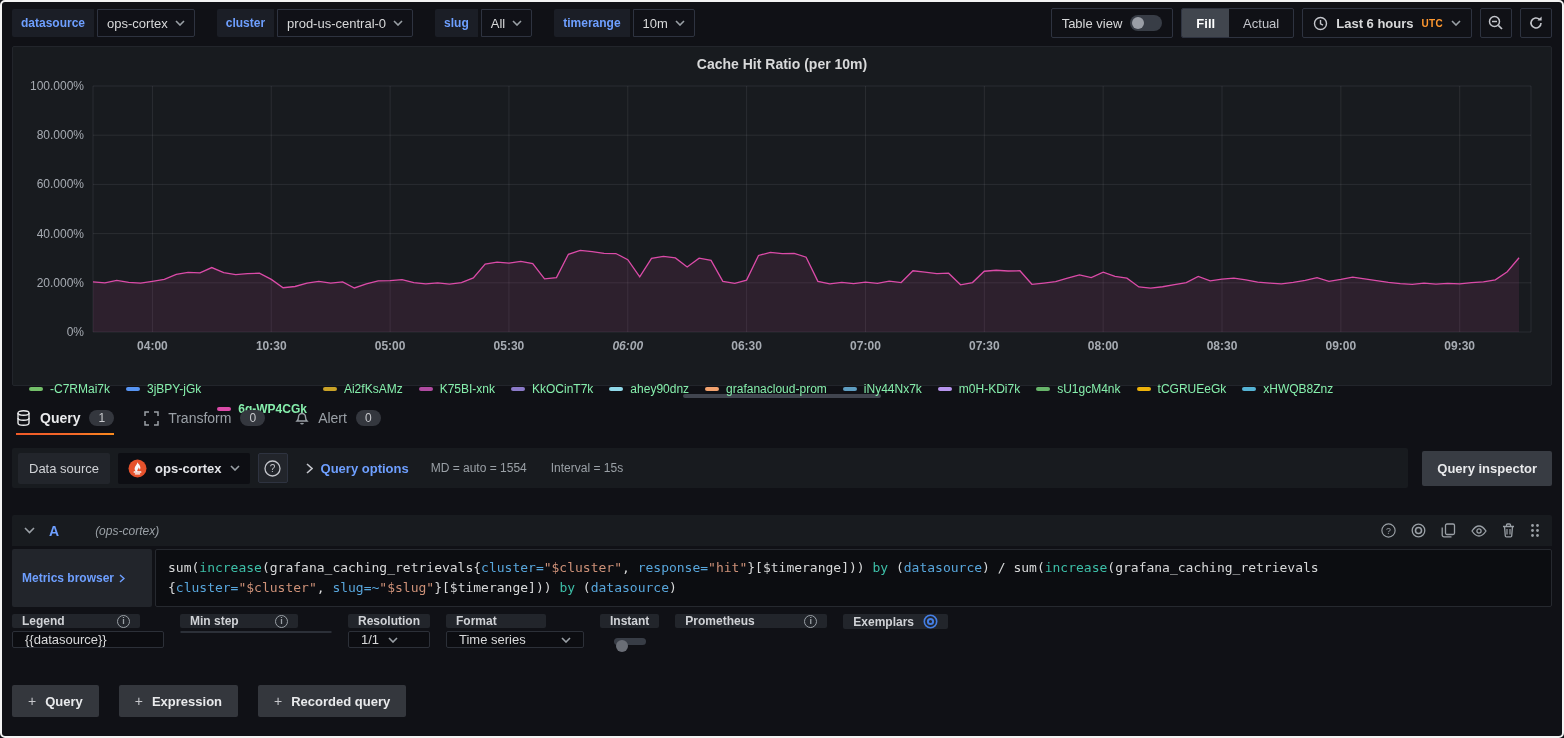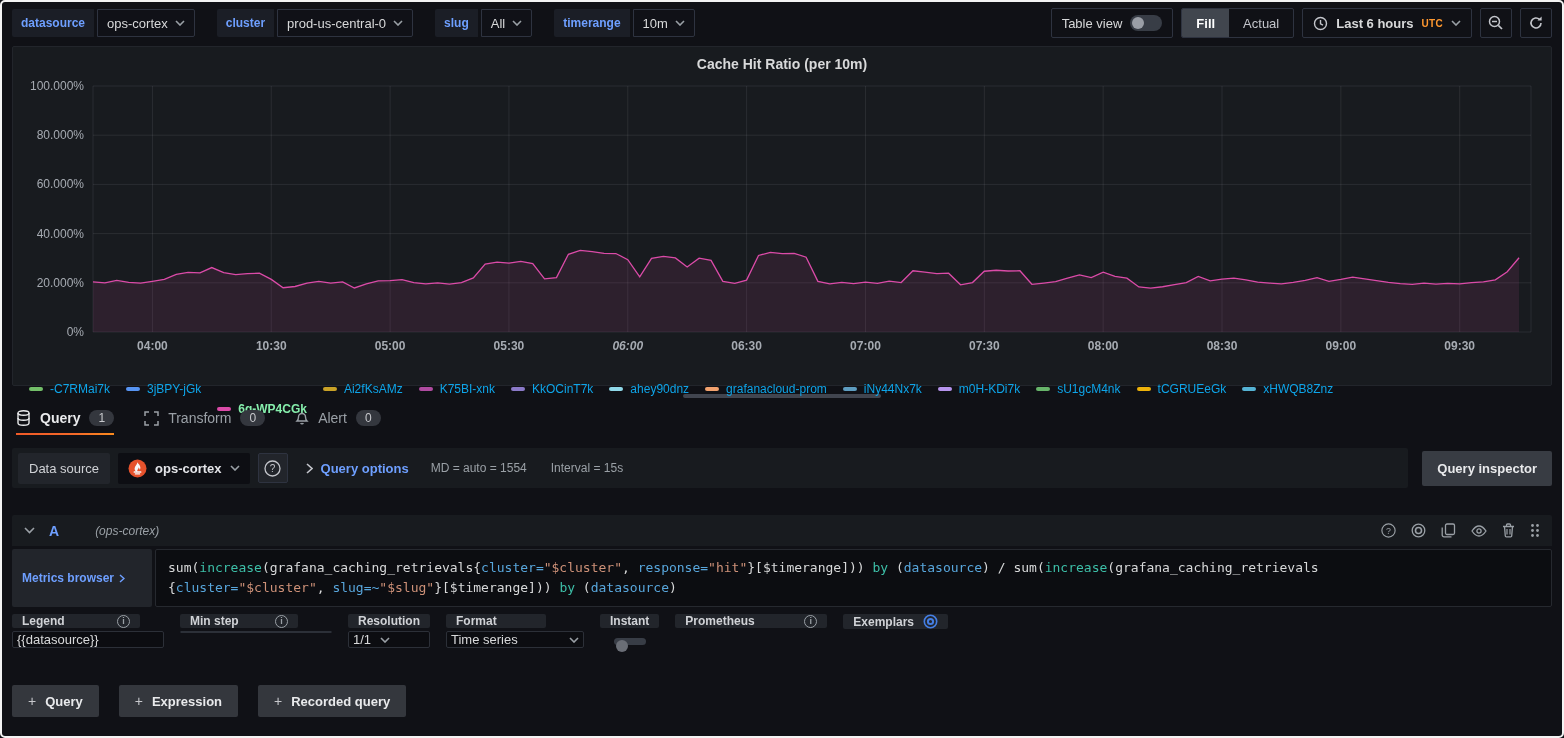--- a/index.html
+++ b/index.html
@@ -29,21 +29,21 @@
   .icon { display:inline-flex; align-items:center; justify-content:center; }
 
   
   .panel { margin:2px 12px 0; background:#181b1f; border:1px solid #22252b; border-radius:2px; height:340px; position:relative; }
   .panel-title { text-align:center; font-size:14px; font-weight:700; color:#d8d9da; padding:9px 0 4px; }
   .chart-body { position:relative; height:246px; margin:10px 20px 0 80px; }
   .chart-body svg.plot { position:absolute; inset:0; width:100%; height:100%; overflow:visible; }
   .y-tick { position:absolute; right:calc(100% + 9px); transform:translateY(-50%); font-size:12px; color:#a6abb2; white-space:nowrap; }
   .x-tick { position:absolute; top:calc(100% + 7px); transform:translateX(-50%); font-size:12px; font-weight:600; color:#a6abb2; white-space:nowrap; }
   .legend { display:flex; flex-wrap:wrap; align-items:center; gap:4px 16px; margin:30px 10px 0 16px; }
-  .legend-item { display:flex; align-items:center; gap:7px; font-size:12px; color:#0ea5e9; cursor:pointer; }
+  .legend-item { display:flex; align-items:center; gap:7px; font-size:12px; color:#86efac; cursor:pointer; }
   .legend-item.hl { color:#86efac; font-weight:700;margin-top:40px; }
   .legend-swatch { width:14px; height:4px; border-radius:2px; flex:0 0 auto; }
   .scroll-pill { width:198px; height:4px; border-radius:2px; background:#41454f; margin:8px auto 0; }
 
   
   .tabs { display:flex; align-items:flex-end; gap:30px; padding:12px 16px 0; }
   .tab { display:flex; align-items:center; gap:9px; font-size:14px; color:#9aa0a6; padding-bottom:9px; position:relative; cursor:pointer; }
   .tab.active { color:#e9eaec; font-weight:700; }
   .tab.active::after { content:""; position:absolute; left:0; right:0; bottom:0; height:2px; background:linear-gradient(90deg,#f05a28 0%,#f56a29 60%,#fb8b1e 100%); }
   .badge { background:#34373e; color:#c7c8cc; font-size:12px; font-weight:400; border-radius:10px; padding:1px 9px; }
@@ -66,21 +66,21 @@
   .q-actions { margin-left:auto; display:flex; align-items:center; gap:15px; color:#9aa0a6; }
   .q-body { display:flex; gap:3px; margin-top:3px; }
   .metrics-browser { background:#22252b; width:140px; flex:0 0 auto; display:flex; align-items:center; padding:0 10px; color:#6e9fff; font-size:12px; font-weight:700; gap:5px; border-radius:2px; }
   .code-box { flex:1; background:#0c0d11; border:1px solid #26292f; border-radius:2px; padding:8px 12px; font-family:"DejaVu Sans Mono",monospace; font-size:13px; line-height:20px; }
   .tok-p { color:#d8d9da; } .tok-f { color:#3dbfa8; } .tok-l { color:#58a6dc; } .tok-s { color:#ce9178; }
 
   
   .opts { display:flex; align-items:stretch; margin:7px 12px 0; gap:16px; height:31px; }
   .opt { display:flex; align-items:stretch; gap:3px;flex-direction:column; }
   .opt-label { background:#22252b; color:#d0d2d6; font-size:12px; font-weight:600; padding:0 10px; border-radius:2px; display:flex; align-items:center; gap:9px; }
-  .opt-input { background:#0c0d11; border:1px solid #2c3038; border-radius:2px; color:#d8d9da; font-size:13px; padding:0 4px; display:flex; align-items:center; }
+  .opt-input { background:#0c0d11; border:1px solid #2c3038; border-radius:2px; color:#d8d9da; font-size:13px; padding:0 12px; display:flex; align-items:center; }
   .info-i { width:13px; height:13px; border:1px solid #9aa0a6; border-radius:50%; color:#9aa0a6; font-size:9px; font-weight:700; display:inline-flex; align-items:center; justify-content:center; font-style:normal; }
 
   
   .bottom { display:flex; gap:20px; margin:40px 12px 0; }
   .btn-add { background:#34373d; color:#e9eaec; border-radius:2px; padding:8px 16px; font-size:13px; font-weight:600; display:flex; align-items:center; gap:9px; }
   .plus { font-size:14px; font-weight:400; color:#c7c8cc; }
 
   .chev { display:inline-flex; }
 </style>
 </head>

